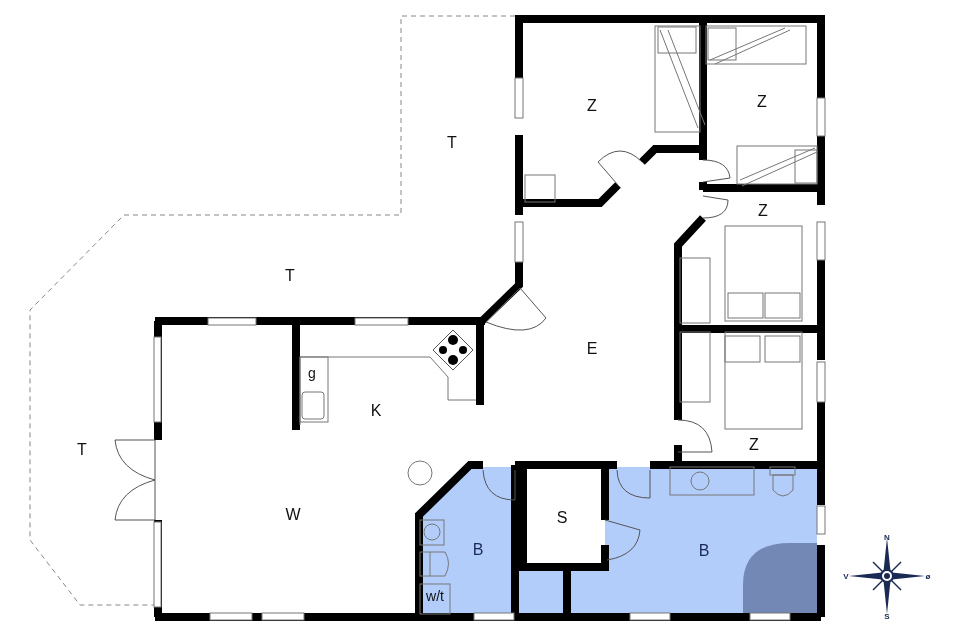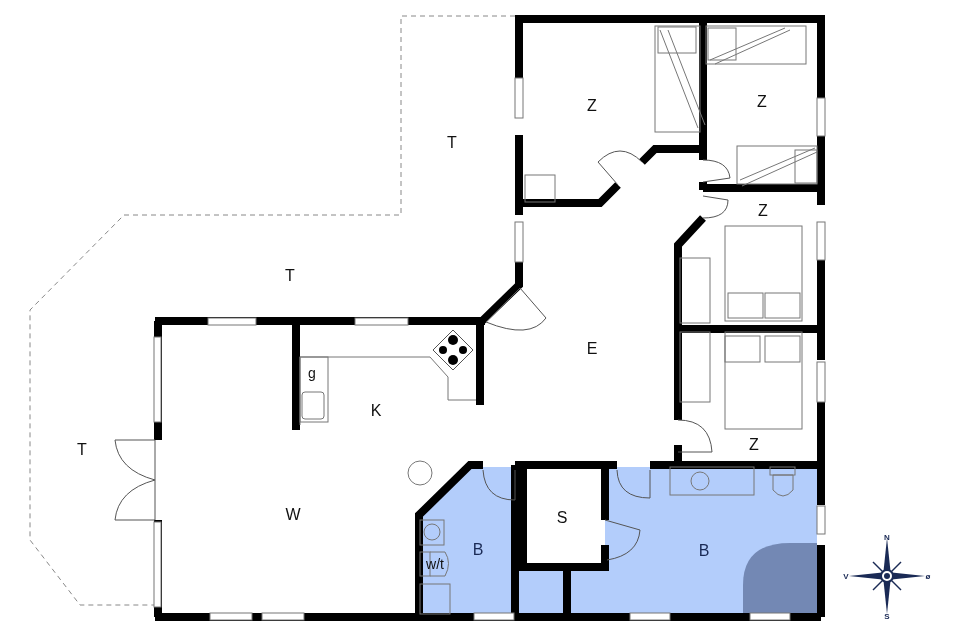--- a/index.html
+++ b/index.html
@@ -165,18 +165,18 @@
 <div class="lbl" style="left:762px;top:102px">Z</div>
 <div class="lbl" style="left:763px;top:211px">Z</div>
 <div class="lbl" style="left:754px;top:445px">Z</div>
 <div class="lbl" style="left:592px;top:349px">E</div>
 <div class="lbl" style="left:376px;top:411px">K</div>
 <div class="lbl small" style="left:312px;top:373px">g</div>
 <div class="lbl" style="left:293px;top:515px">W</div>
 <div class="lbl bath" style="left:478px;top:550px">B</div>
 <div class="lbl bath" style="left:704px;top:551px">B</div>
 <div class="lbl" style="left:562px;top:518px">S</div>
-<div class="lbl small" style="left:435px;top:564px">w/t</div>
+<div class="lbl small" style="left:435px;top:596px">w/t</div>
 
 <div class="compass-l" style="left:887px;top:537px">N</div>
 <div class="compass-l" style="left:887px;top:616px">S</div>
 <div class="compass-l" style="left:846px;top:576px">V</div>
 <div class="compass-l" style="left:928px;top:576px">ø</div>
 
 </body></html>

